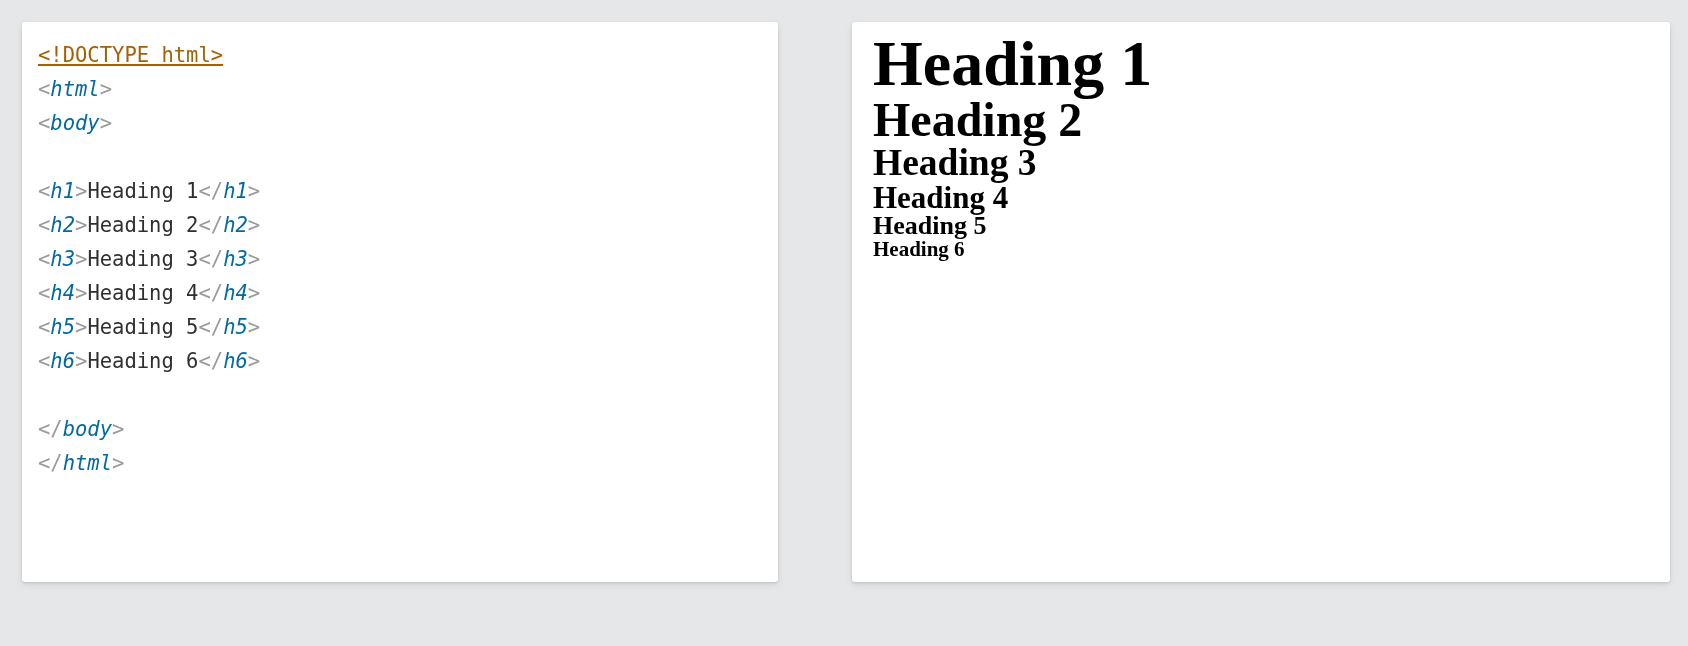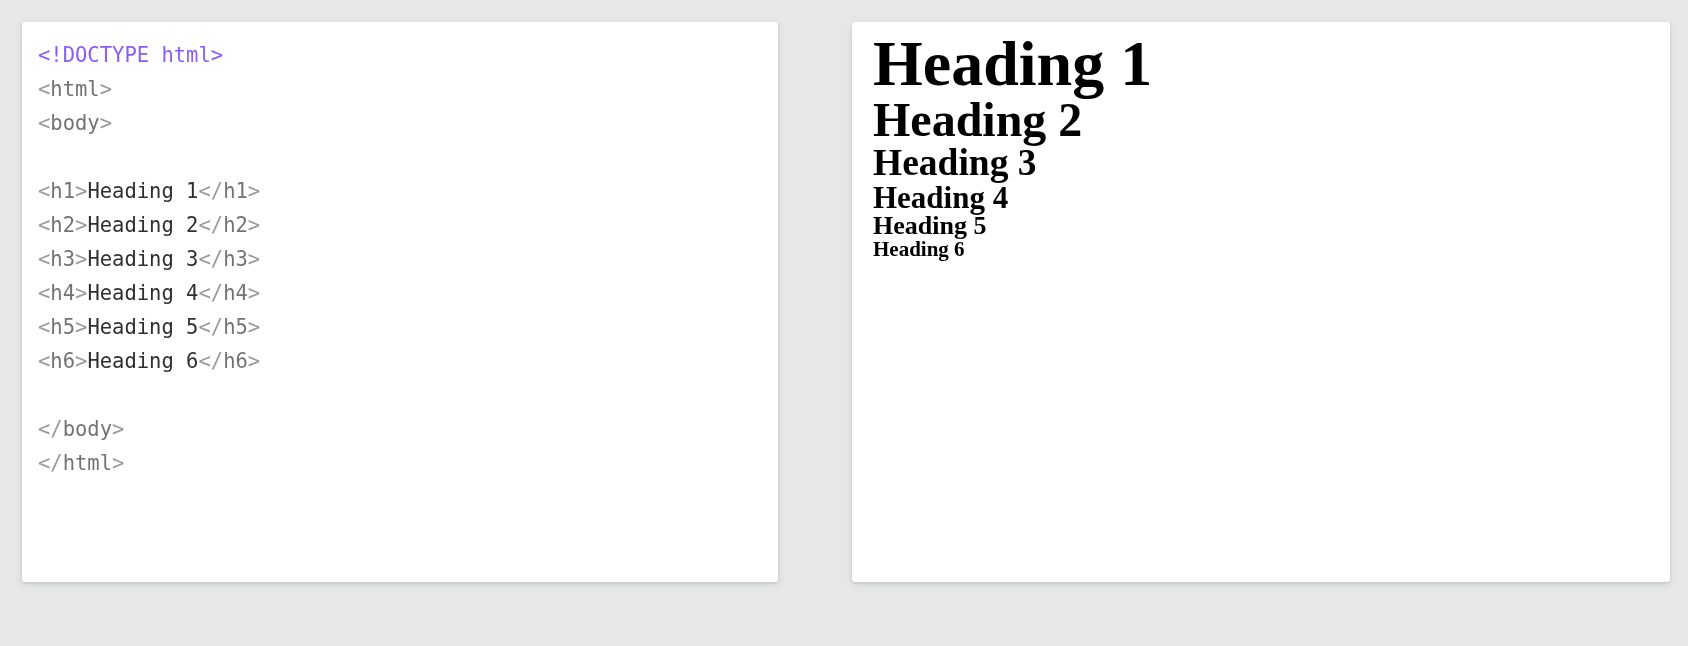--- a/index.html
+++ b/index.html
@@ -59,23 +59,23 @@
   }
   .code-line {
     height: 34px;
     white-space: pre;
   }
   .code-line.blank {
     height: 34px;
   }
 
   .tok-punct   { color: #9a9a9a; }
-  .tok-tag     { color: #737373; }
+  .tok-tag     { color: #0369a1; font-style: italic; }
   .tok-text    { color: #2f2f2f; }
-  .tok-doctype { color: #8b5cf6; }
+  .tok-doctype { color: #a16207; text-decoration: underline; }
 
   
   .render-doc {
     font-family: "Liberation Serif", "DejaVu Serif", serif;
     color: #000000;
   }
   .render-doc .hd {
     font-weight: bold;
     margin: 0;
     display: block;

